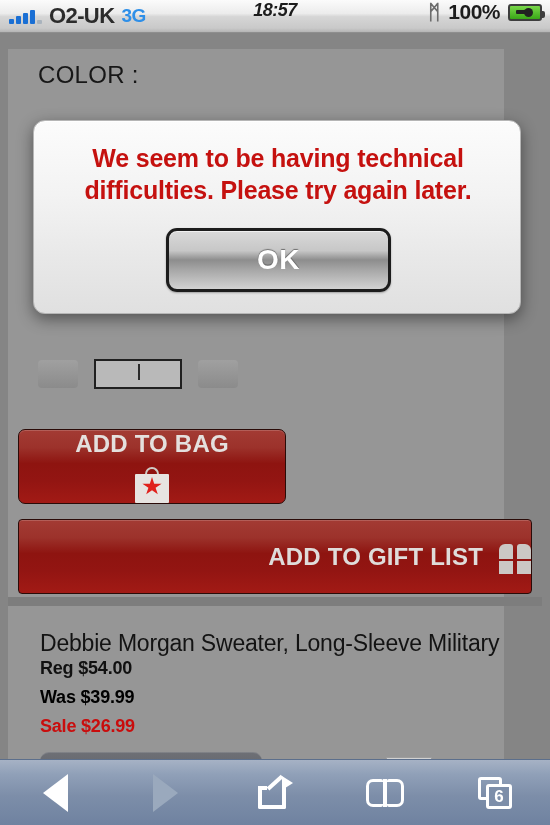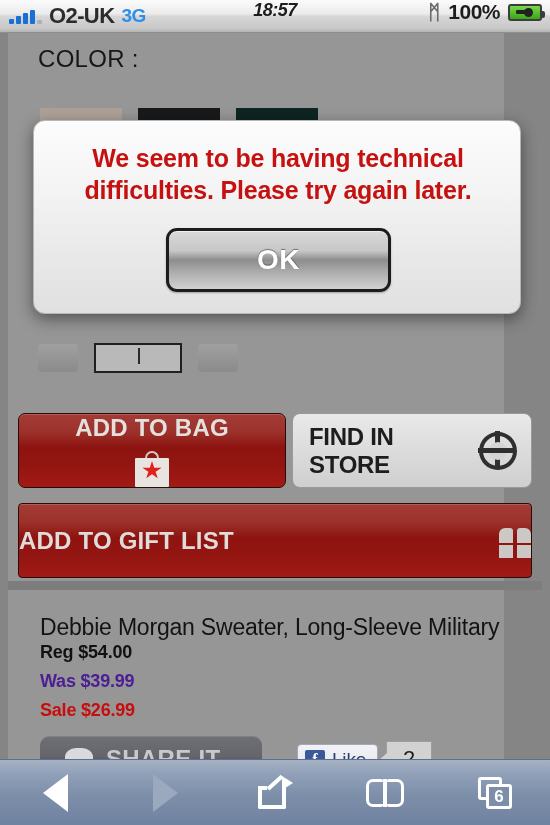--- a/index.html
+++ b/index.html
@@ -55,21 +55,21 @@
     content:""; position:absolute; left:8px; top:0; width:9px; height:9px;
     background:#222; border-radius:50%;
   }
 
   
   #page{
     position:absolute; left:0; top:33px; width:550px; height:726px;
     background:#858585; overflow:hidden;
   }
   #content{
-    position:absolute; left:8px; top:0; width:496px; height:726px;
+    position:absolute; left:8px; top:16px; width:496px; height:726px;
     background:#969696;
     padding-left:44px;
   }
 
   
   #color-label{
     position:absolute; left:30px; top:12px;
     font-size:24px; color:#171717; letter-spacing:0.3px;
   }
   .swatch{ position:absolute; top:75px; width:82px; height:41px; }
@@ -106,21 +106,21 @@
   #add-to-bag .lbl{ font-size:24px; font-weight:bold; color:#e4e0de; letter-spacing:0.2px; }
   #find-in-store{
     left:284px; top:380px; width:240px; height:75px;
     justify-content:space-between; padding:0 14px 0 16px;
     background:linear-gradient(to bottom,#e9e9e9 0%,#dcdcdc 50%,#cfcfcf 100%);
     border:1px solid #9a9a9a; border-radius:8px;
   }
   #find-in-store .lbl{ font-size:24px; font-weight:bold; color:#1d1d1d; letter-spacing:-0.3px; }
   #add-to-gift-list{
     left:10px; top:470px; width:514px; height:75px;
-    justify-content:space-between; gap:16px; border-radius:4px;
+    justify-content:flex-end; gap:16px; border-radius:4px;
   }
   #add-to-gift-list .lbl{ font-size:24px; font-weight:bold; color:#dfdcda; letter-spacing:0.2px; }
 
   
   .bag-icon{ position:relative; width:34px; height:36px; }
   .bag-icon .body{
     position:absolute; left:0; bottom:0; width:34px; height:29px;
     background:#e7e4e1; border-radius:1px;
   }
   .bag-icon .handle{
@@ -155,21 +155,21 @@
   
   #divider{ position:absolute; left:0; top:548px; width:534px; height:9px; background:#7d7d7d; }
 
   
   #prod-name{
     position:absolute; left:32px; top:581px;
     font-size:23px; color:#131313; letter-spacing:-0.2px; white-space:nowrap;
   }
   .price{ position:absolute; left:32px; font-size:18px; font-weight:bold; letter-spacing:-0.2px; }
   #price-reg{ top:609px; color:#111; }
-  #price-was{ top:638px; color:#4c1d95; }
+  #price-was{ top:638px; color:#000000; }
   #price-sale{ top:667px; color:#c90d0d; }
 
   
   #share-it{
     position:absolute; left:32px; top:703px; width:222px; height:46px;
     border-radius:9px;
     background:linear-gradient(to bottom,#6e7076 0%,#63656b 45%,#56585e 55%,#4e5055 100%);
     display:flex; align-items:center; gap:13px; padding-left:25px;
     box-shadow:inset 0 1px 0 rgba(255,255,255,0.13);
   }
@@ -319,26 +319,20 @@
 
     <div class="btn btn-red" id="add-to-bag">
       <span class="lbl">ADD TO BAG</span>
       <span class="bag-icon">
         <span class="handle"></span>
           <span class="body"></span>
           <span class="star"></span>
       </span>
     </div>
 
-    <div class="btn" id="find-in-store">
-      <span class="lbl">FIND IN STORE</span>
-      <span class="target-icon">
-        <span class="hole"></span>
-      </span>
-    </div>
 
     <div class="btn btn-red" id="add-to-gift-list">
       <span class="lbl">ADD TO GIFT LIST</span>
       <span class="gift-icon">
         <span class="tl"></span>
           <span class="tr"></span>
           <span class="bl"></span>
           <span class="br"></span>
       </span>
     </div>

